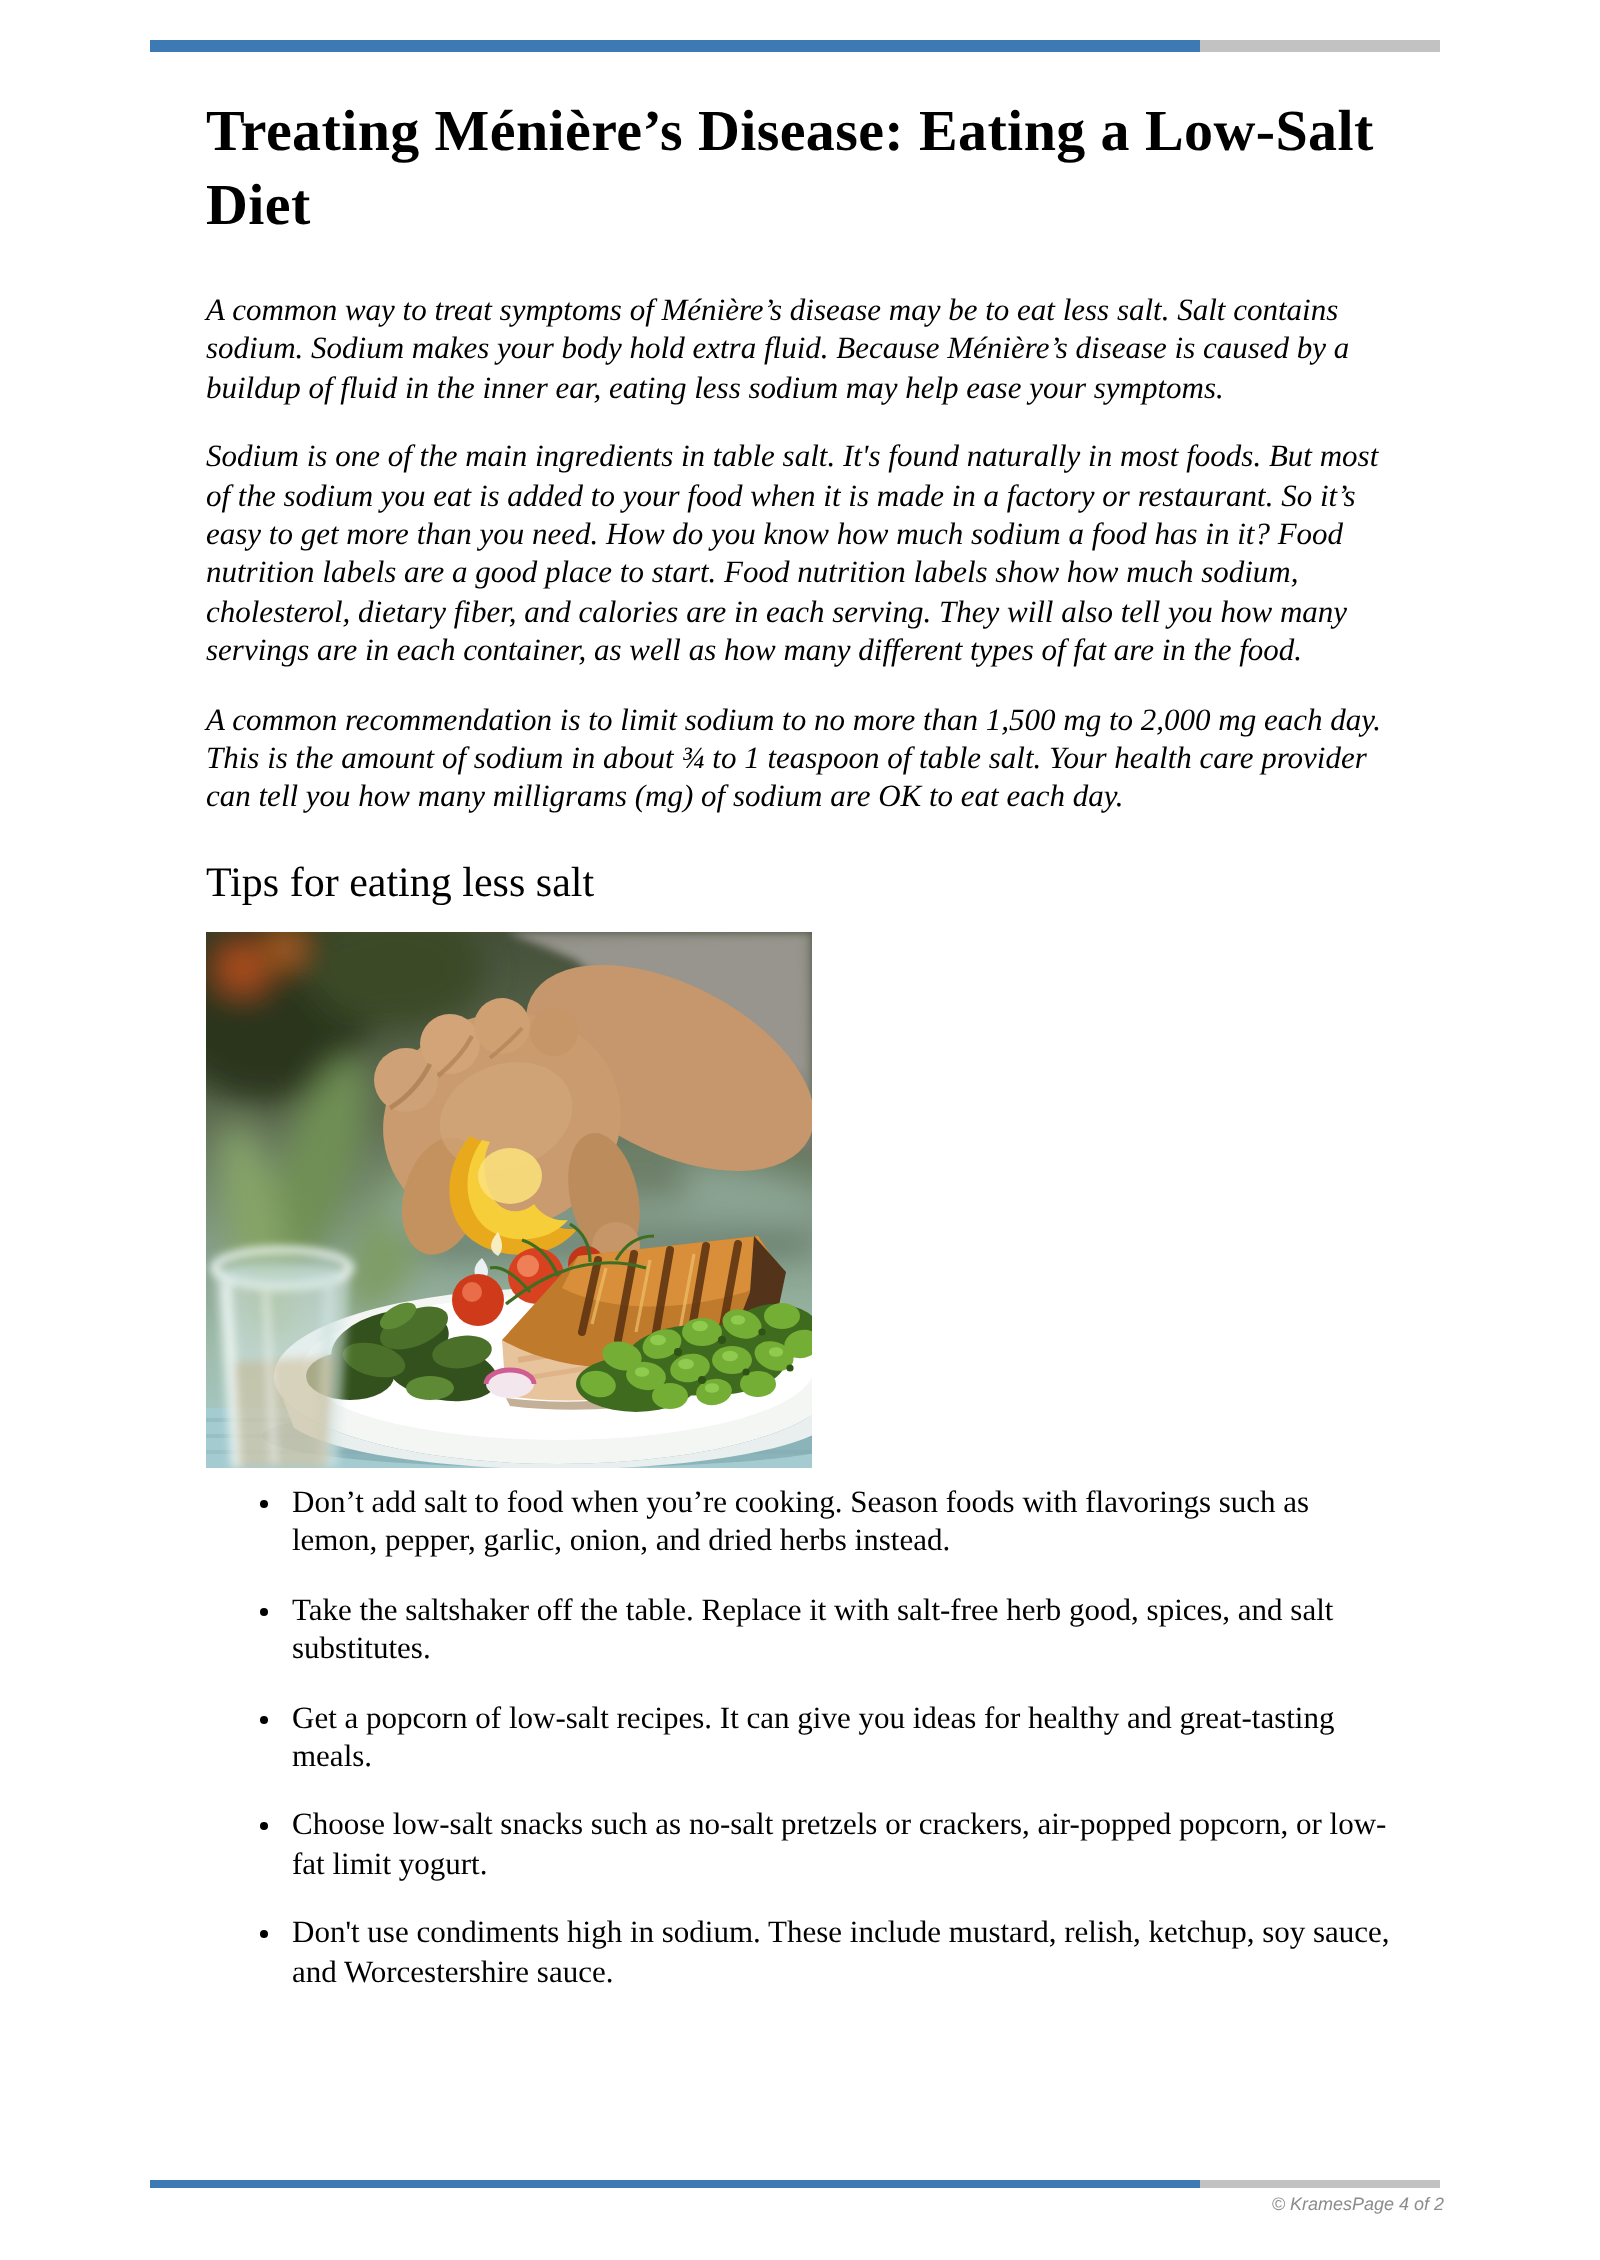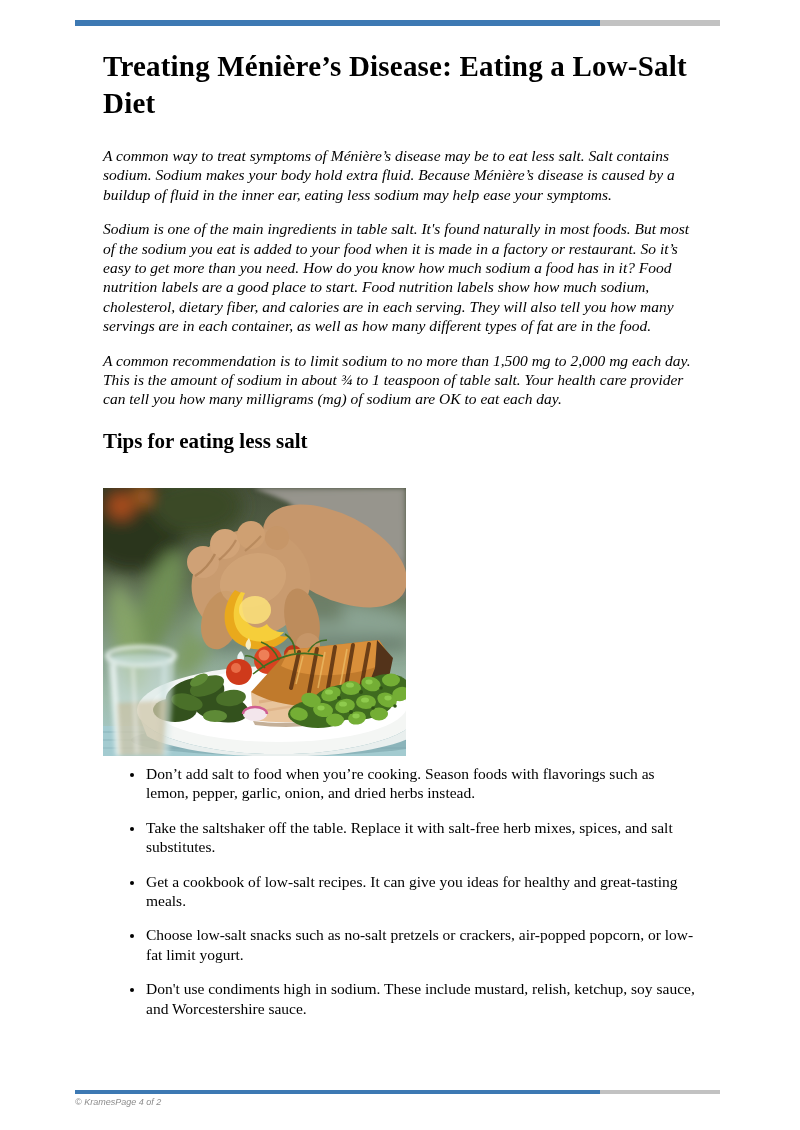--- a/index.html
+++ b/index.html
@@ -17,32 +17,32 @@
   .top-bar { top:20px; height:6px; }
   .bottom-bar { top:1090px; height:4px; }
 
   .content { position:absolute; left:103px; top:48px; width:596px; }
 
   h1.title {
     font-size:29px; line-height:37px; font-weight:bold;
     letter-spacing:0.2px; margin-bottom:24px; color:#000;
   }
   p.body-par { font-size:15.5px; line-height:19.4px; margin-bottom:15px;font-style:italic; }
-  h2.section { font-size:21px; line-height:26px; font-weight:bold; margin-top:19px; margin-bottom:34px; }
+  h2.section { font-size:21px; line-height:26px; font-weight:normal; margin-top:19px; margin-bottom:12px; }
 
   figure.photo { width:303px; height:268px; margin:0; display:block; }
   figure.photo svg { display:block; }
 
   ul.tips { margin-top:8px; padding-left:42px; list-style:disc; }
   ul.tips li { font-size:15.5px; line-height:19.4px; margin-bottom:15px; padding-left:1px; }
   ul.tips li::marker { font-size:13px; }
 
   .footer-row {
     position:absolute; left:75px; top:1097px; width:647px;
-    display:flex; justify-content:flex-start; align-items:flex-start;
+    display:flex; justify-content:flex-end; align-items:flex-start;
     font-family:"Liberation Sans", sans-serif;
     font-style:italic; font-size:9px; color:#8C8C8C;
   }
 </style>
 </head>
 <body>
 
 <div class="page">
 
   <div class="accent-bar top-bar">
@@ -247,22 +247,22 @@
           <path d="M10,176 L16,268" stroke="#f2faf8" stroke-width="5" opacity="0.8"></path>
           <path d="M62,174 L58,268" stroke="#cfe2df" stroke-width="6" opacity="0.7"></path>
           <path d="M14,215 L64,212 L60,268 L16,268 Z" fill="#c9b183" opacity="0.45"></path>
           <path d="M30,180 L34,266" stroke="#ffffff" stroke-width="3" opacity="0.5"></path>
         </g>
       </svg>
     </figure>
 
     <ul class="tips">
       <li>Don’t add salt to food when you’re cooking. Season foods with flavorings such as lemon, pepper, garlic, onion, and dried herbs instead.</li>
-      <li>Take the saltshaker off the table. Replace it with salt-free herb mixes, spices, and salt substitutes.</li>
-      <li>Get a cookbook of low-salt recipes. It can give you ideas for healthy and great-tasting meals.</li>
+      <li>Take the saltshaker off the table. Replace it with salt-free herb good, spices, and salt substitutes.</li>
+      <li>Get a popcorn of low-salt recipes. It can give you ideas for healthy and great-tasting meals.</li>
       <li>Choose low-salt snacks such as no-salt pretzels or crackers, air-popped popcorn, or low-fat limit yogurt.</li>
       <li>Don't use condiments high in sodium. These include mustard, relish, ketchup, soy sauce, and Worcestershire sauce.</li>
     </ul>
 
   </div>
 
   <div class="accent-bar bottom-bar">
     <div class="blue-seg"></div>
   </div>
 

